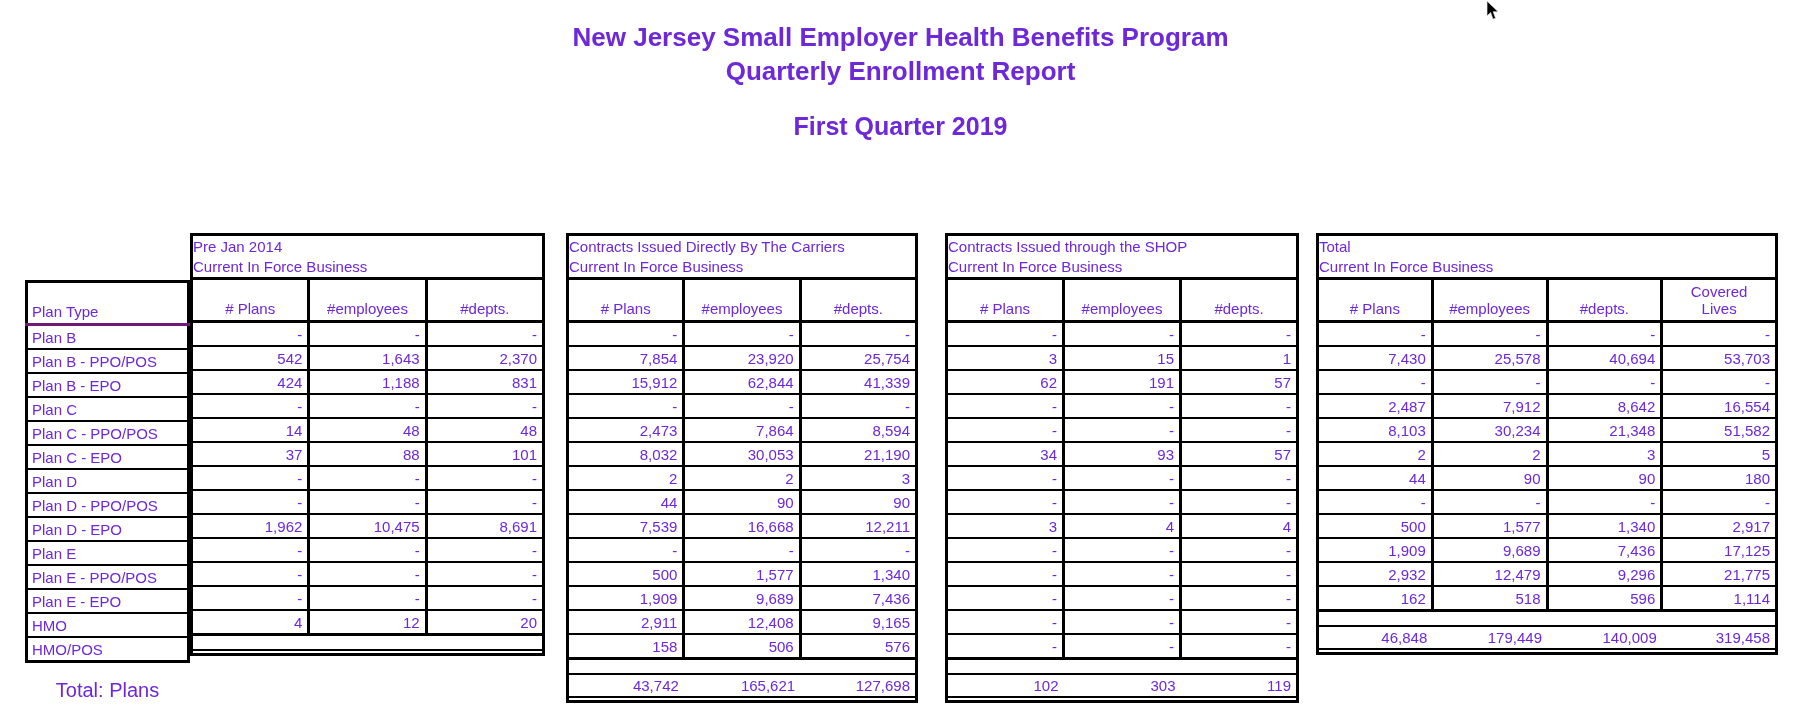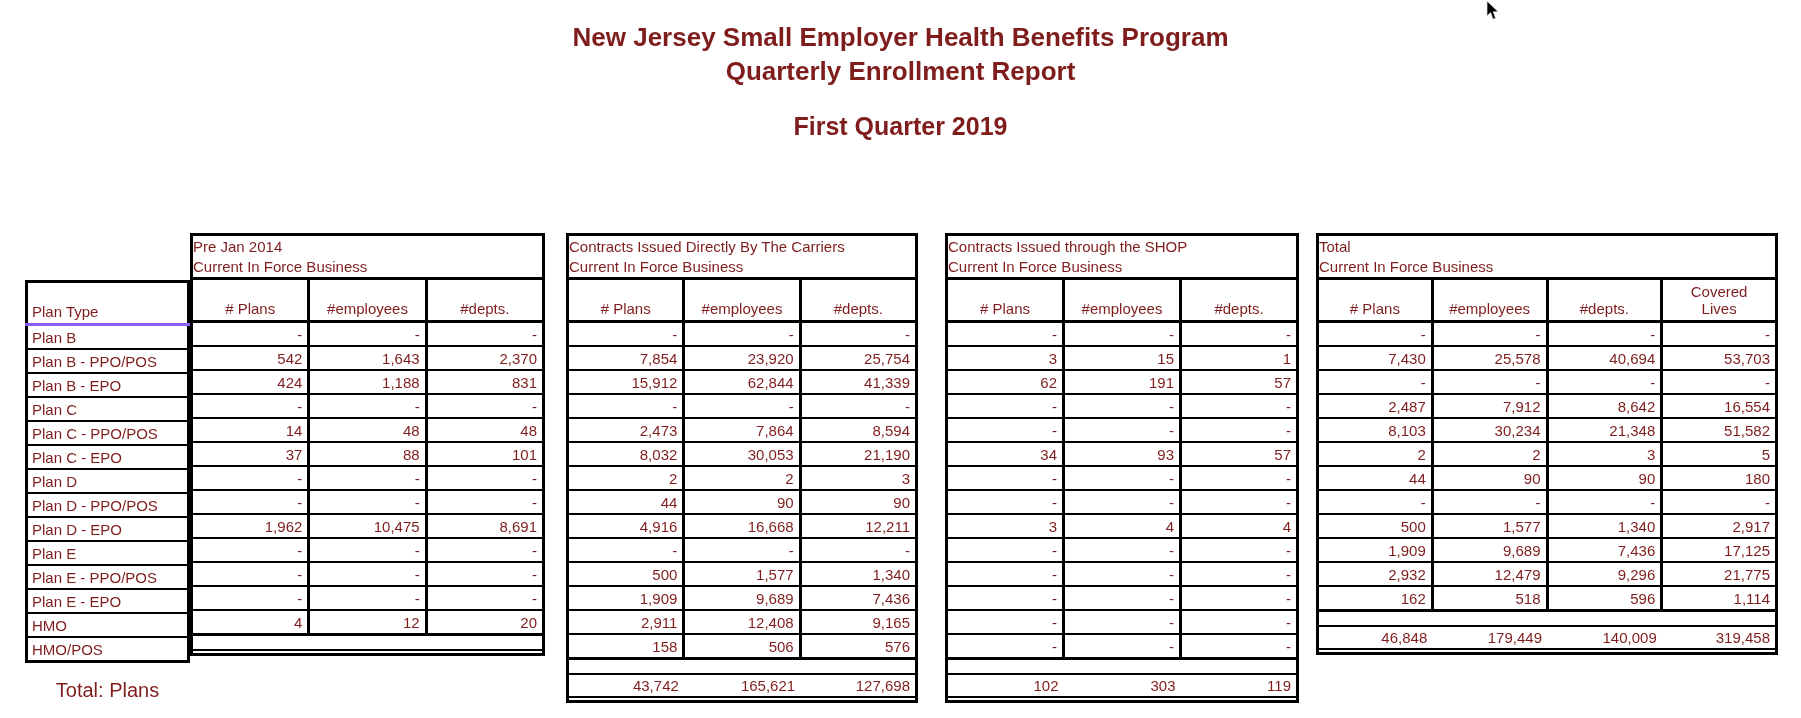--- a/index.html
+++ b/index.html
@@ -1,29 +1,29 @@
 <!DOCTYPE html>
 <html><head>
 <meta charset="utf-8">
 <style>
   html,body { margin:0; padding:0; background:#fff; }
   .page { position:relative; width:1801px; height:718px; background:#ffffff;
-          font-family:"Liberation Sans", sans-serif; color:#7f1d1d; overflow:hidden; }
+          font-family:"Liberation Sans", sans-serif; color:#6d28d9; overflow:hidden; }
 
   .titles { position:absolute; top:20px; left:0; width:1801px; text-align:center; }
   .title-line { font-size:26px; font-weight:bold; line-height:34px; }
   .quarter { margin-top:24px; font-size:25px; font-weight:bold; }
 
   .tables-row { position:absolute; left:25px; top:233px; display:flex; align-items:flex-start; }
 
   
   .plan-col { width:165px; margin-top:47px; }
   .plan-table { border-collapse:collapse; border:3px solid #000; width:165px; table-layout:fixed; }
   .plan-table th { height:37px; vertical-align:bottom; text-align:left; font-weight:normal;
-                   font-size:15px; padding:0 0 3px 4px; border-bottom:3px solid #8b5cf6; }
+                   font-size:15px; padding:0 0 3px 4px; border-bottom:3px solid #701a75; }
   .plan-table td { height:22px; font-size:15px; text-align:left; padding:0 0 0 4px;
                    border-bottom:2px solid #000; white-space:nowrap; overflow:hidden; }
   .plan-total { margin-top:16px; text-align:center; font-size:20px; height:22px; line-height:22px; }
 
   
   .num-wrap { flex:none; }
   .w1 { width:355px; }
   .w2 { width:352px; margin-left:21px; }
   .w3 { width:354px; margin-left:27px; }
   .w4 { width:462px; margin-left:17px; }
@@ -254,21 +254,21 @@
               <td>2</td>
               <td>2</td>
               <td>3</td>
             </tr>
             <tr>
               <td>44</td>
               <td>90</td>
               <td>90</td>
             </tr>
             <tr>
-              <td>4,916</td>
+              <td>7,539</td>
               <td>16,668</td>
               <td>12,211</td>
             </tr>
             <tr>
               <td>-</td>
               <td>-</td>
               <td>-</td>
             </tr>
             <tr>
               <td>500</td>

